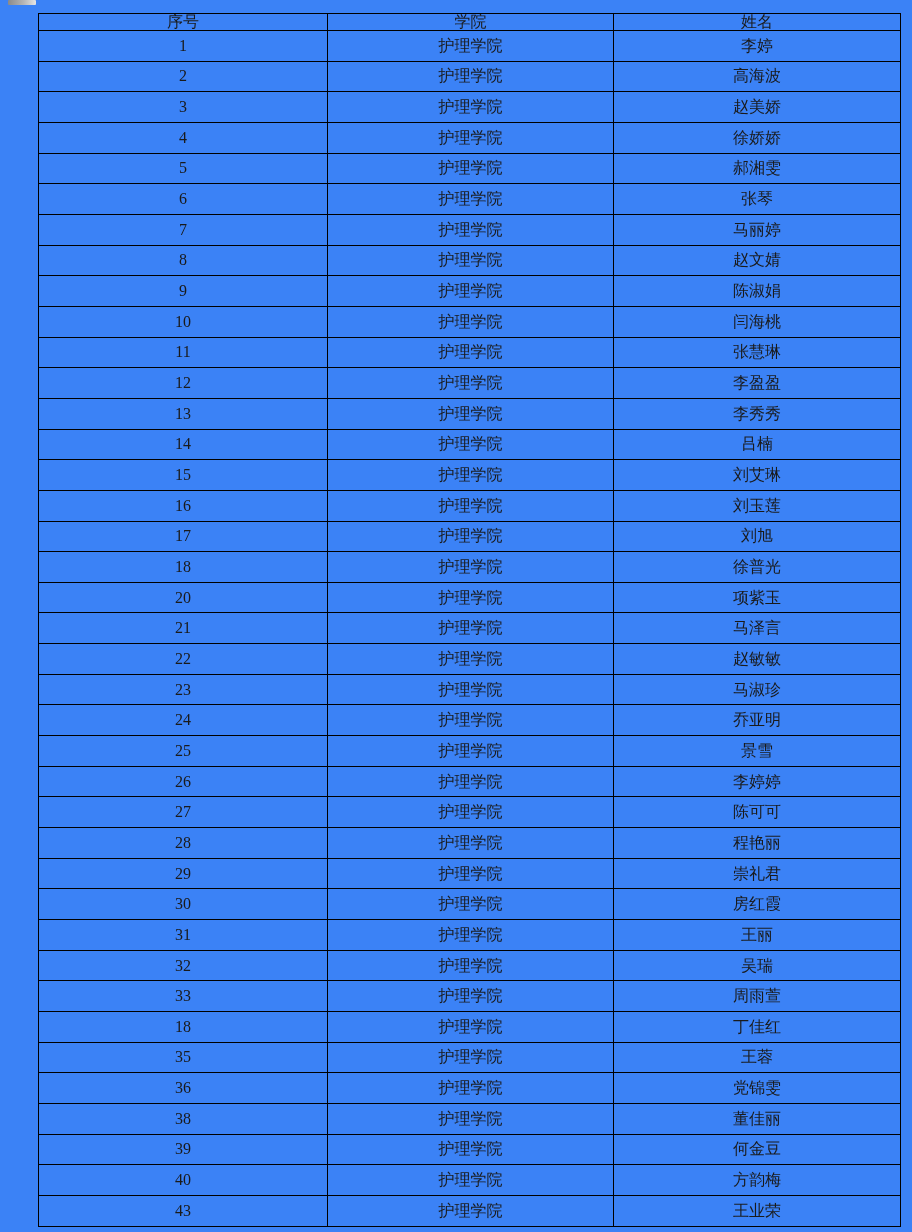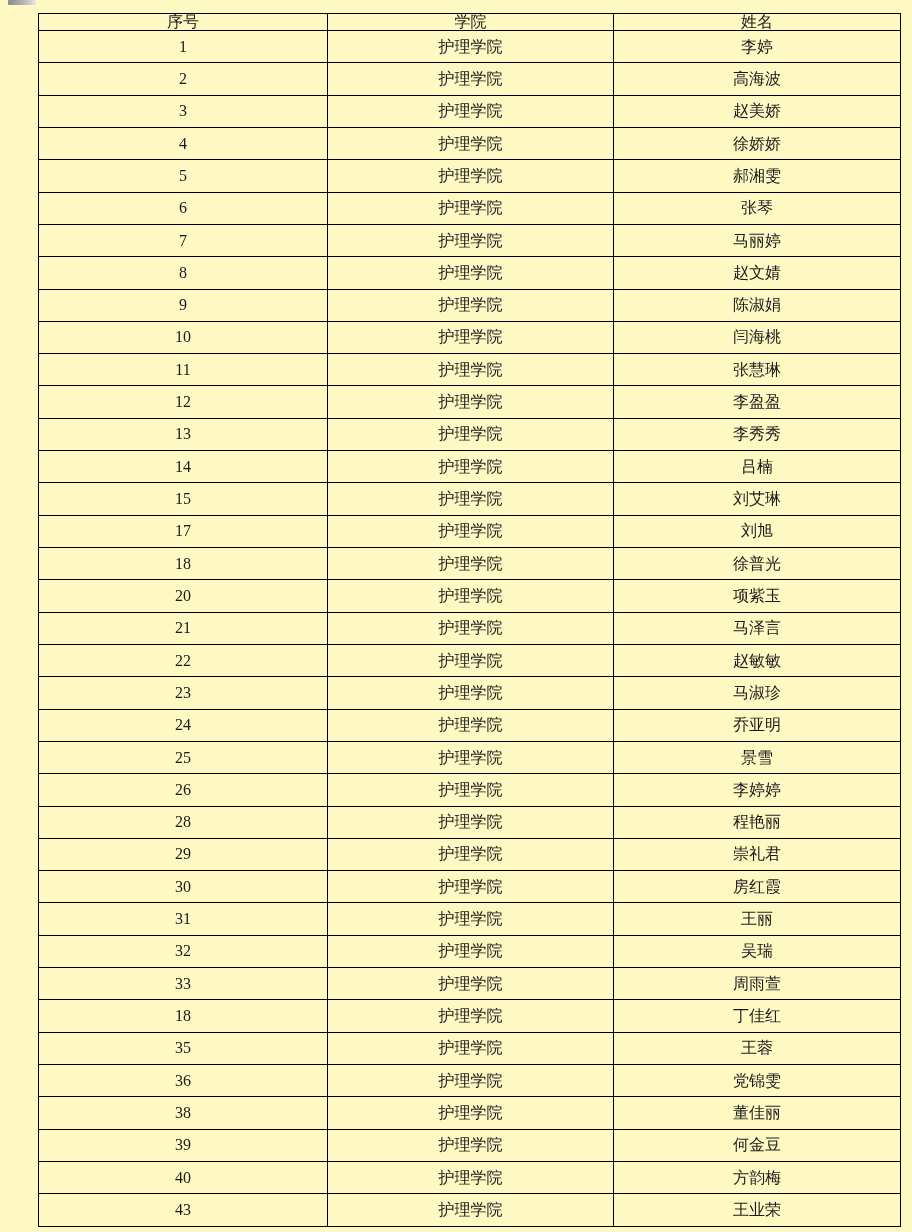--- a/index.html
+++ b/index.html
@@ -4,21 +4,21 @@
 <style>
   html, body {
     margin: 0;
     padding: 0;
     background: #ffffff;
   }
   .page {
     position: relative;
     width: 912px;
     height: 1232px;
-    background: #fef9c3;
+    background: #3b82f6;
     overflow: hidden;
     font-family: "Liberation Serif", "DejaVu Serif", serif;
     color: #1a1a1a;
   }
   .smudge {
     position: absolute;
     left: 8px;
     top: 0;
     width: 28px;
     height: 5px;
@@ -151,20 +151,25 @@
       <td>护理学院</td>
       <td>吕楠</td>
     </tr>
 
     <tr>
       <td>15</td>
       <td>护理学院</td>
       <td>刘艾琳</td>
     </tr>
 
+    <tr>
+      <td>16</td>
+      <td>护理学院</td>
+      <td>刘玉莲</td>
+    </tr>
 
     <tr>
       <td>17</td>
       <td>护理学院</td>
       <td>刘旭</td>
     </tr>
 
     <tr>
       <td>18</td>
       <td>护理学院</td>
@@ -207,20 +212,25 @@
       <td>护理学院</td>
       <td>景雪</td>
     </tr>
 
     <tr>
       <td>26</td>
       <td>护理学院</td>
       <td>李婷婷</td>
     </tr>
 
+    <tr>
+      <td>27</td>
+      <td>护理学院</td>
+      <td>陈可可</td>
+    </tr>
 
     <tr>
       <td>28</td>
       <td>护理学院</td>
       <td>程艳丽</td>
     </tr>
 
     <tr>
       <td>29</td>
       <td>护理学院</td>

